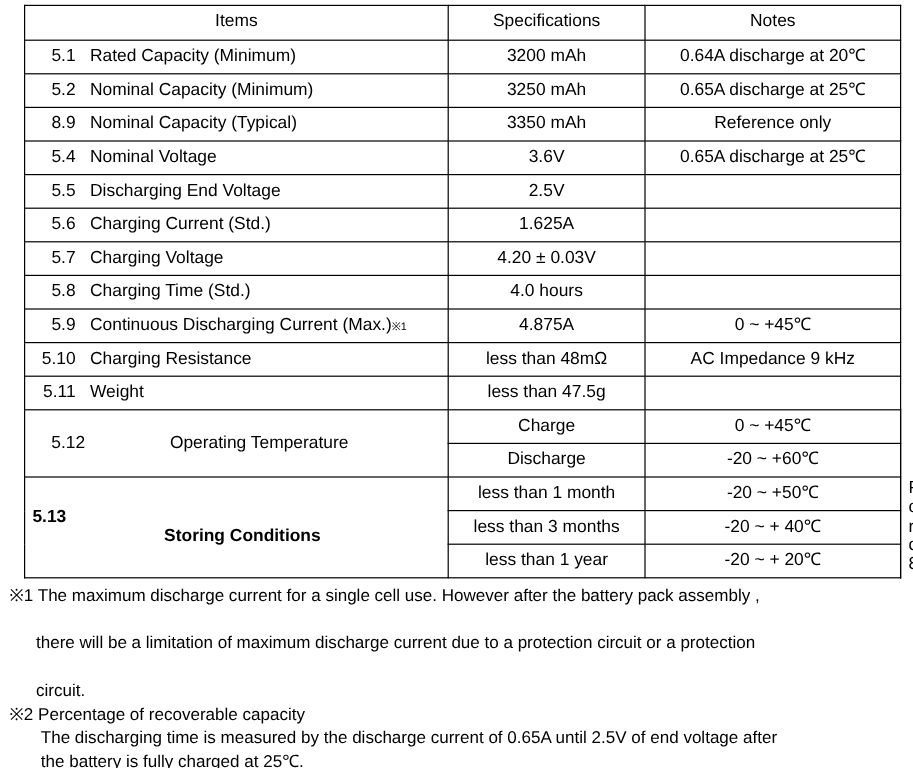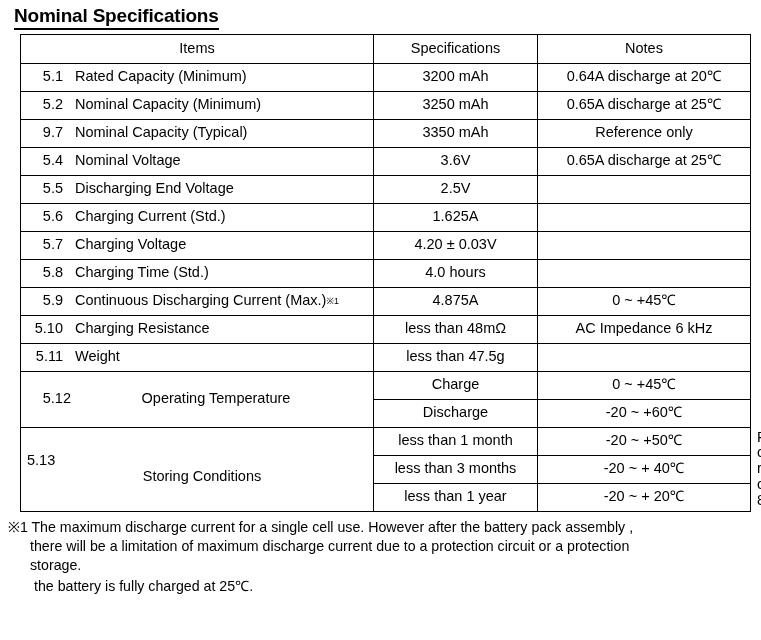--- a/index.html
+++ b/index.html
@@ -119,31 +119,28 @@
     line-height: 1.36;
   }
   .note {
     display: block;
     margin-bottom: 1px;
   }
   .note-line {
     display: block;
     white-space: nowrap;
   }
-  .note-indent-1 { padding-left: 22px; }
+  .note-indent-1 { padding-left: 22px; margin-top: 20px; }
   .note-indent-2 { padding-left: 26px; }
 </style>
 </head>
 <body>
 
 <div class="page">
 
-  <div class="title-wrap">
-    <span class="doc-title">Nominal Specifications</span>
-  </div>
 
   <div class="table-wrap">
     <table class="spec">
       <colgroup>
         <col class="c-items">
         <col class="c-spec">
         <col class="c-notes">
       </colgroup>
 
       <thead>
@@ -174,21 +171,21 @@
               <span class="item-label">Nominal Capacity (Minimum)</span>
             </span>
           </td>
           <td class="center">3250 mAh</td>
           <td class="center">0.65A discharge at 25℃</td>
         </tr>
 
         <tr>
           <td class="left">
             <span class="item-cell">
-              <span class="item-no">9.7</span>
+              <span class="item-no">8.9</span>
               <span class="item-label">Nominal Capacity (Typical)</span>
             </span>
           </td>
           <td class="center">3350 mAh</td>
           <td class="center">Reference only</td>
         </tr>
 
         <tr>
           <td class="left">
             <span class="item-cell">
@@ -257,21 +254,21 @@
         </tr>
 
         <tr>
           <td class="left">
             <span class="item-cell">
               <span class="item-no">5.10</span>
               <span class="item-label">Charging  Resistance</span>
             </span>
           </td>
           <td class="center">less than  48mΩ</td>
-          <td class="center">AC Impedance 6 kHz</td>
+          <td class="center">AC Impedance 9 kHz</td>
         </tr>
 
         <tr>
           <td class="left">
             <span class="item-cell">
               <span class="item-no">5.11</span>
               <span class="item-label">Weight</span>
             </span>
           </td>
           <td class="center">less than 47.5g</td>
@@ -289,21 +286,21 @@
           <td class="center">0  ~  +45℃</td>
           <td class="center"></td>
         </tr>
         <tr>
           <td class="center">Discharge</td>
           <td class="center">-20  ~  +60℃</td>
           <td class="center"></td>
         </tr>
 
         <tr>
-          <td rowspan="3" style="width:195px; padding:0 6px;">
+          <td rowspan="3" style="width:195px; padding:0 6px;font-weight:bold;">
             <span class="grp-inner">
               <span class="grp-line1">5.13</span>
               <span class="grp-line2">Storing Conditions</span>
             </span>
           </td>
           <td class="center" style="width:158px;">less than 1 month</td>
           <td class="center">-20  ~  +50℃</td>
           <td rowspan="3" class="center">
             <span style="display:block;">Percentage of</span>
             <span style="display:block;">recoverable  capacity</span>
@@ -321,22 +318,24 @@
 
       </tbody>
     </table>
   </div>
 
   <div class="notes-block">
 
     <div class="note">
       <span class="note-line"><span>※1</span> <span>The maximum discharge current for a single cell use. However after the battery pack assembly ,</span></span>
       <span class="note-line note-indent-1">there will be a limitation of maximum discharge current due to a protection circuit or a protection</span>
-      <span class="note-line note-indent-1">storage.</span>
+      <span class="note-line note-indent-1">circuit.</span>
     </div>
 
     <div class="note">
+      <span class="note-line"><span>※2</span> <span>Percentage of recoverable capacity</span></span>
+      <span class="note-line note-indent-2">The discharging time is measured by the discharge current of 0.65A until 2.5V of end voltage after</span>
       <span class="note-line note-indent-2">the battery is fully charged at 25℃.</span>
     </div>
 
   </div>
 
 </div>
 
 </body></html>

